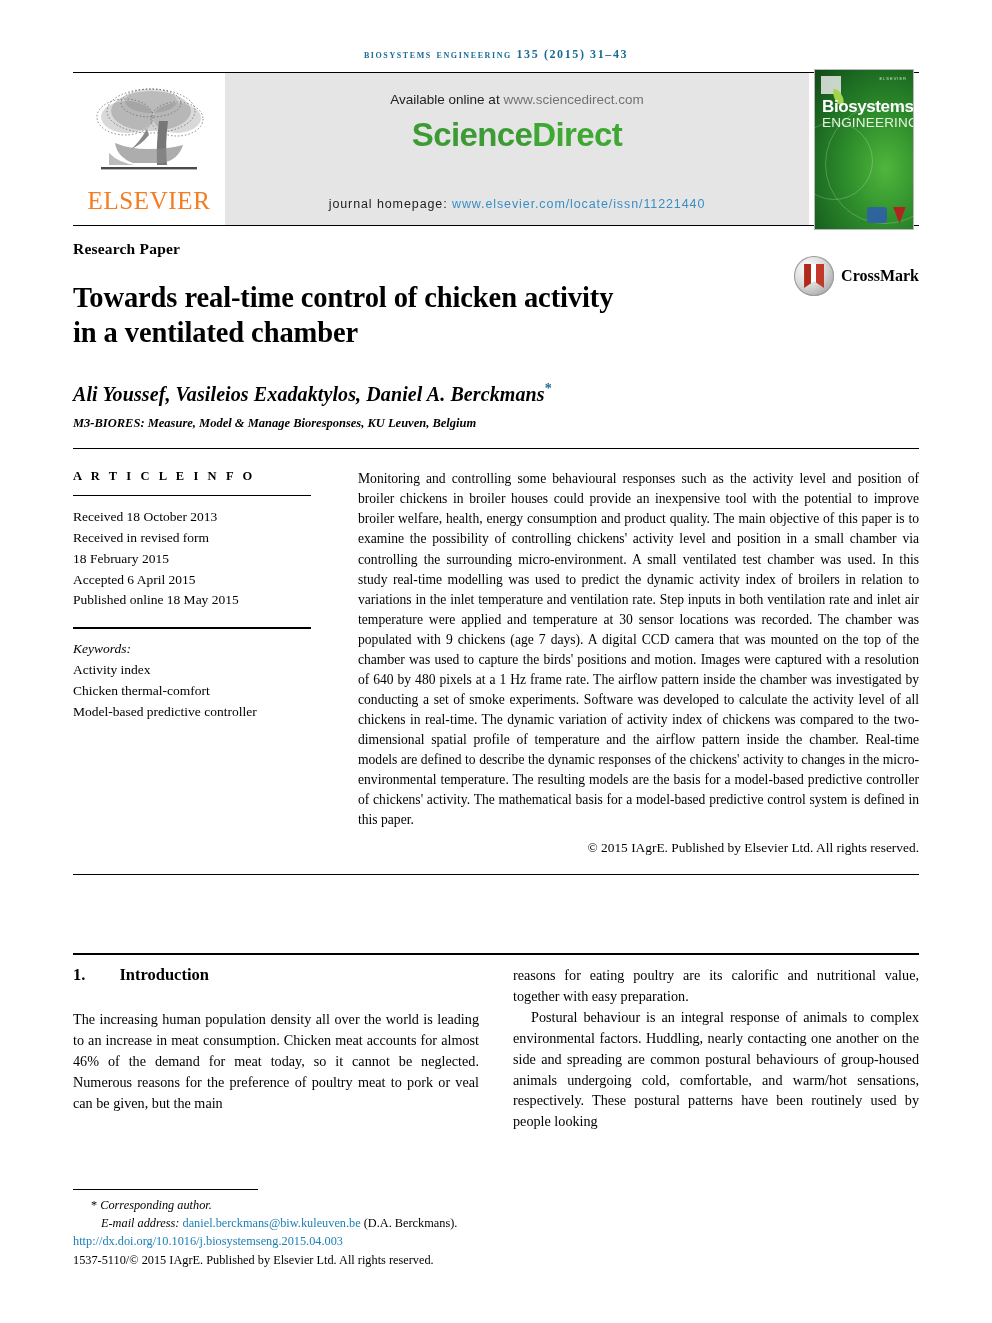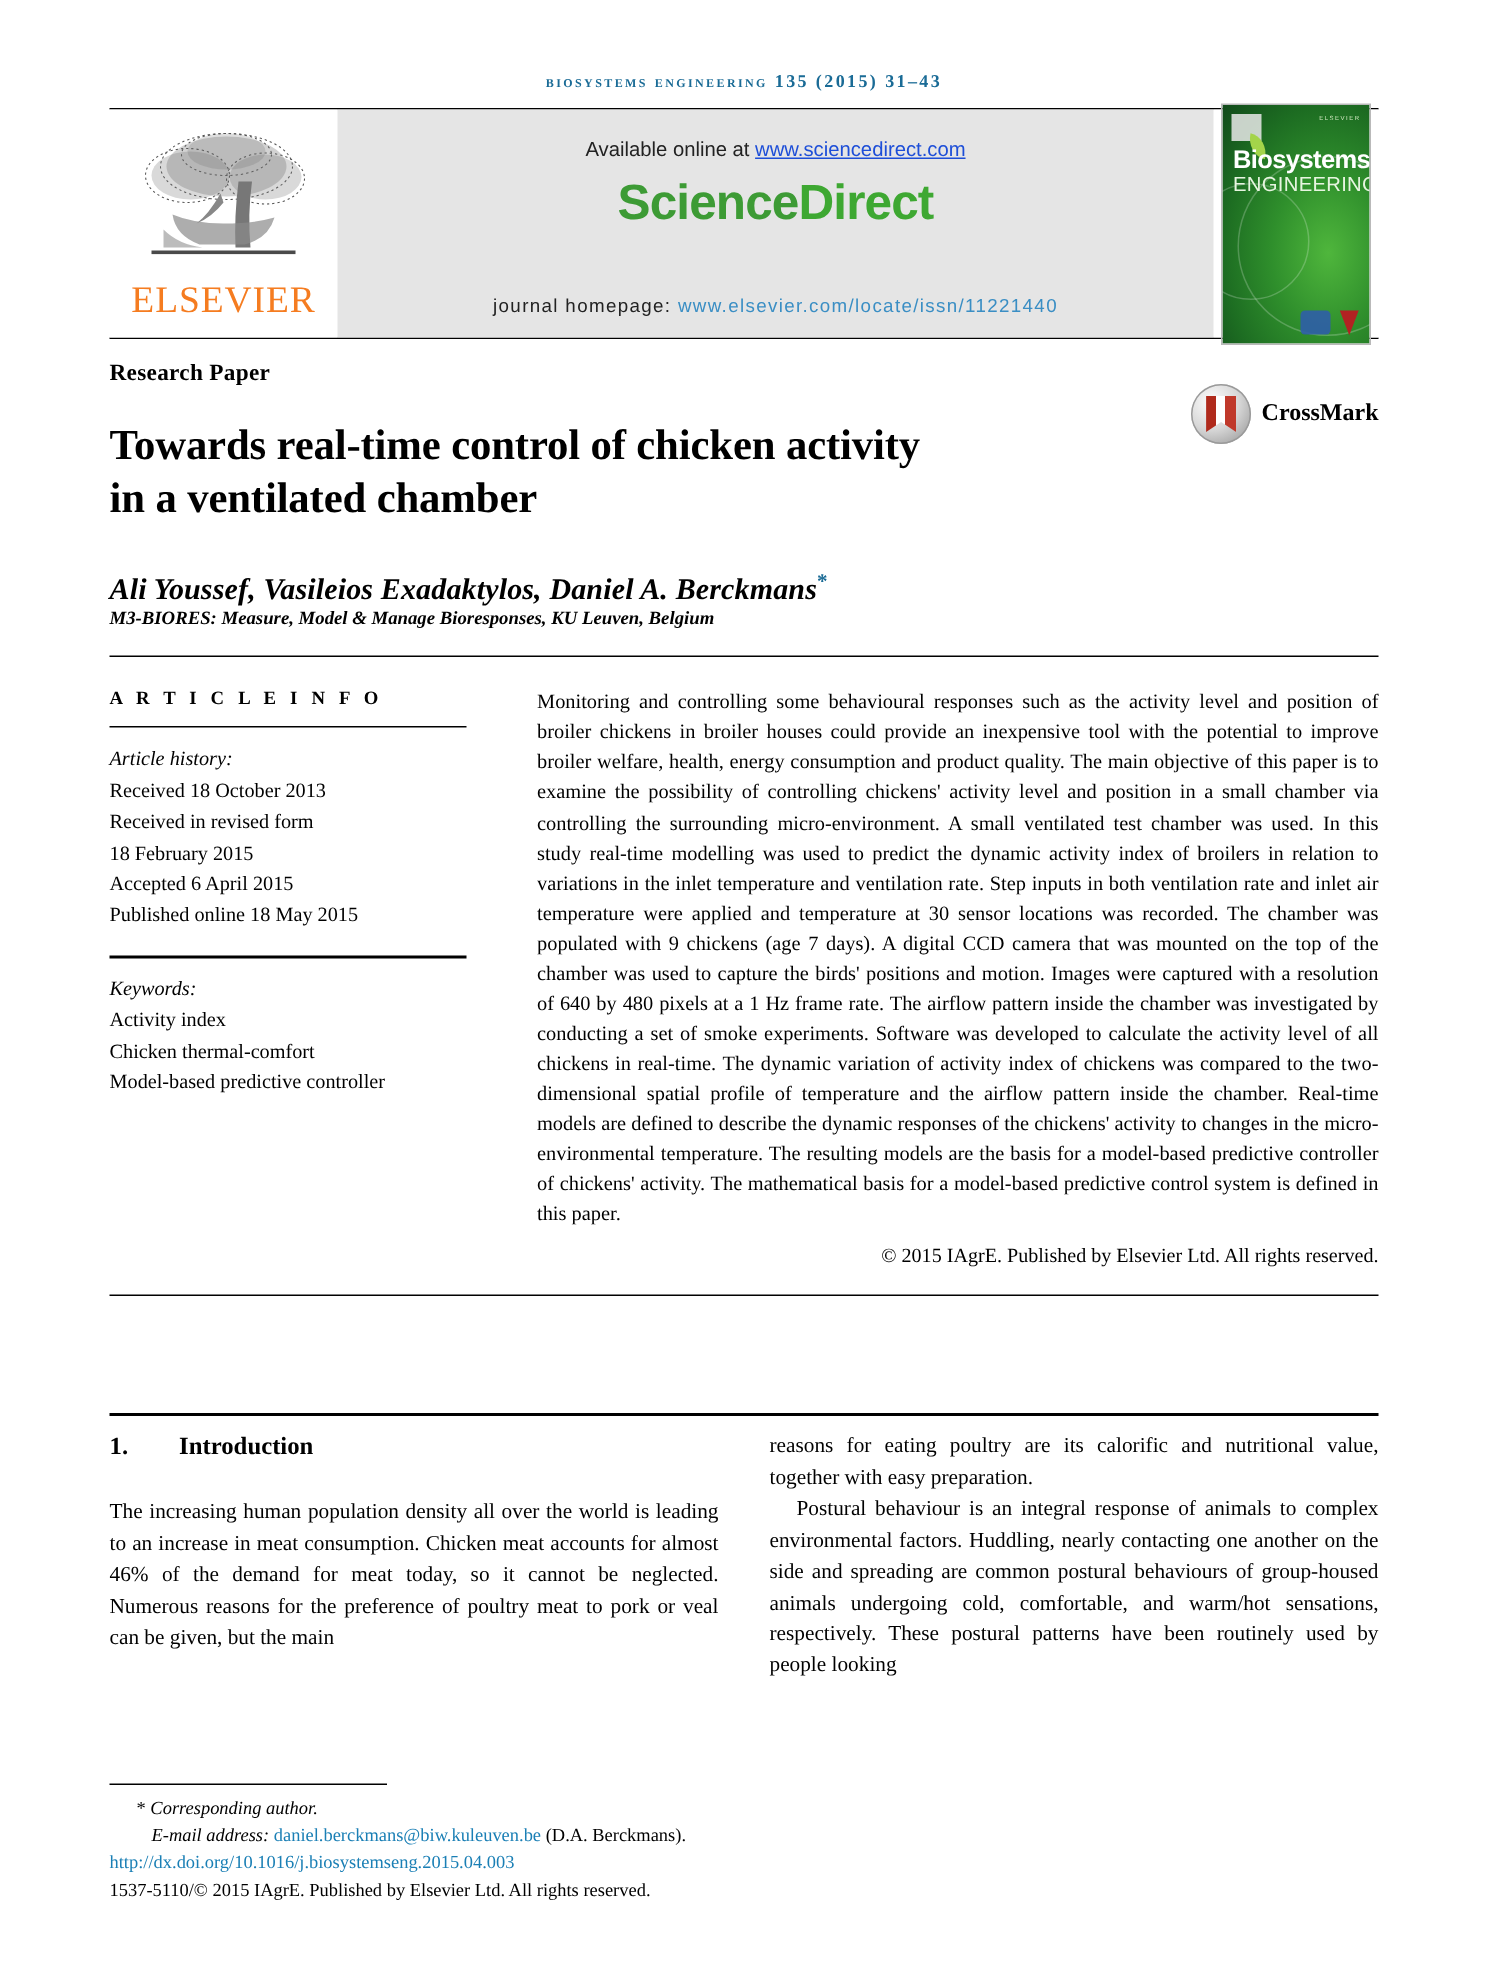--- a/index.html
+++ b/index.html
@@ -63,21 +63,21 @@
     display: flex;
     flex-direction: column;
     align-items: center;
   }
   .avail-line {
     font-family: "Liberation Sans", sans-serif;
     font-size: 13.5px;
     color: #222;
     margin-top: 19px;
   }
-  .avail-line .lnk { color: #1d4ed8; text-decoration: underline; }
+  .avail-line .lnk { color: #737373; }
   .sd-logo {
     font-family: "Liberation Sans", sans-serif;
     font-weight: bold;
     font-size: 33px;
     margin-top: 9px;
     letter-spacing: -0.6px;
   }
   .sd-logo .sci { color: #3d9b35; }
   .sd-logo .dir { color: #3ea832; }
   .homepage-line {
@@ -183,20 +183,21 @@
   }
   .authors {
     margin-top: 30px;
     font-size: 20px;
     font-style: italic;
     font-weight: bold;
     letter-spacing: .1px;
   }
   .star { color: #1a6b96; font-size: 14px; vertical-align: super; font-style: normal; }
   .affil {
+    margin-top: 11px;
     font-size: 12.5px;
     font-style: italic;
     font-weight: bold;
   }
   .rule-head { border-top: 1.6px solid #000; margin-top: 17px; }
 
   
   .infoabs { display: flex; gap: 0px; padding-top: 20px; }
   .info-col { width: 270px; flex: 0 0 270px; }
   .info-head {
@@ -344,21 +345,20 @@
     </div>
     <div class="affil">M3-BIORES: Measure, Model &amp; Manage Bioresponses, KU Leuven, Belgium</div>
   </div>
   <div class="rule-head"></div>
 
   <div class="infoabs">
     <div class="info-col">
       <div class="info-head">A R T I C L E   I N F O</div>
       <div class="info-rule-thin"></div>
       <div class="hist">
-        <div class="lbl">Article history:</div>
         <div>Received 18 October 2013</div>
         <div>Received in revised form</div>
         <div>18 February 2015</div>
         <div>Accepted 6 April 2015</div>
         <div>Published online 18 May 2015</div>
       </div>
       <div class="info-rule-thick"></div>
       <div class="kw">
         <div class="lbl">Keywords:</div>
         <div>Activity index</div>

